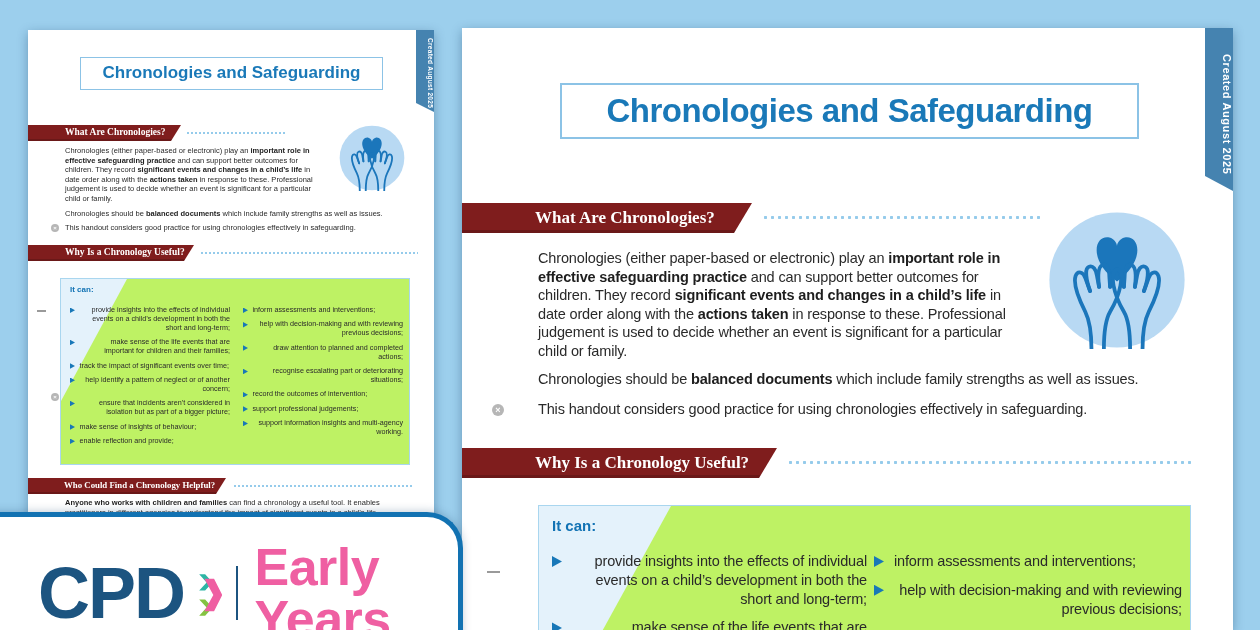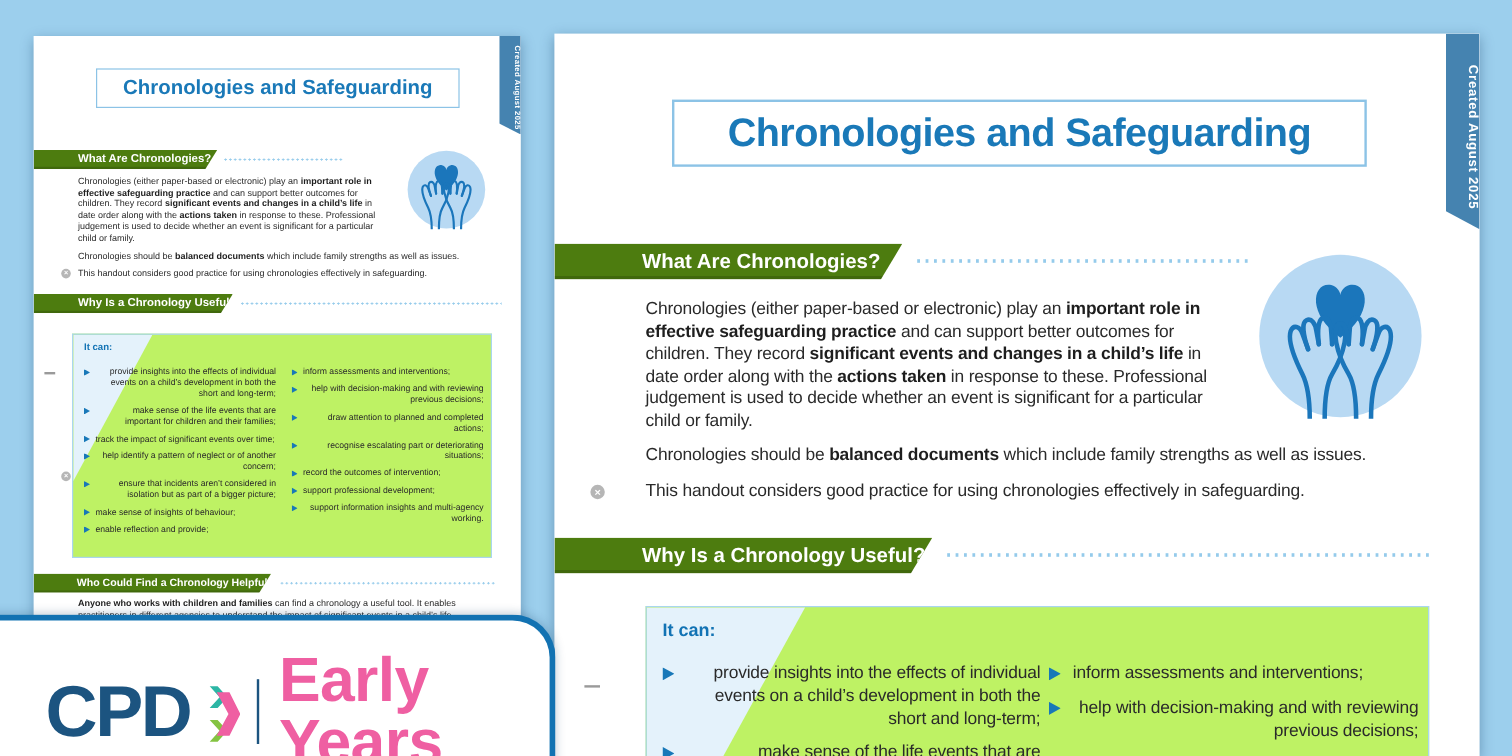--- a/index.html
+++ b/index.html
@@ -27,23 +27,23 @@
   
   .title-box{
     position:absolute;border:2px solid #8cc3e6;color:#1a79b8;font-weight:bold;
     text-align:center;box-sizing:border-box;
   }
   .pg-l .title-box{left:98px;top:55px;width:579px;height:56px;font-size:33px;line-height:52px;letter-spacing:-.5px;}
   .pg-s .title-box{left:52px;top:27px;width:303px;height:33px;font-size:17px;line-height:30px;border-width:1.5px;}
 
   
   .banner{
-    position:absolute;left:0;background:#4d7c0f;color:#fff;font-weight:bold;
+    position:absolute;left:0;background:#7f1d1d;color:#fff;font-weight:bold;
     box-shadow:inset 0 -3px 0 rgba(0,0,0,.16);
-    box-sizing:border-box;white-space:nowrap;
+    box-sizing:border-box;white-space:nowrap;font-family:Liberation Serif, serif;
   }
   .pg-l .banner{height:30px;line-height:29px;font-size:17px;padding-left:73px;
     clip-path:polygon(0 0,100% 0,calc(100% - 18px) 100%,0 100%);}
   .pg-s .banner{height:16px;line-height:15px;font-size:9.5px;padding-left:37px;
     clip-path:polygon(0 0,100% 0,calc(100% - 10px) 100%,0 100%);box-shadow:inset 0 -2px 0 rgba(0,0,0,.16);}
   .pg-l .b-what{top:175px;width:290px;}
   .pg-l .b-why{top:420px;width:315px;}
   .pg-s .b-what{top:95px;width:153px;}
   .pg-s .b-why{top:215px;width:166px;}
   .pg-s .b-who{top:448px;width:198px;font-size:8.8px;padding-left:36px;}
@@ -112,21 +112,21 @@
   .pg-s .col1{left:9px;width:160px;}
   .pg-s .col2{left:182px;width:160px;}
 
   
   .footer-card{
     position:absolute;left:-8px;top:512px;width:466px;height:130px;background:#fff;
     border:5px solid #1272b2;border-left:0;border-bottom:0;border-top-right-radius:36px;
     z-index:5;box-shadow:0 -1px 8px rgba(20,60,100,.25);
   }
   .logo-row{display:flex;align-items:center;padding:24px 0 0 46px;}
-  .logo-cpd{font-size:60px;font-weight:bold;color:#1c5480;letter-spacing:-2px;line-height:1;}
+  .logo-cpd{font-size:72px;font-weight:bold;color:#1c5480;letter-spacing:-2px;line-height:1;}
   .logo-chevrons{margin:4px 0 0 10px;width:38px;height:56px;}
   .logo-divider{width:3px;height:54px;background:#1c5480;margin:0 16px 0 14px;}
   .logo-division{font-size:52px;font-weight:bold;color:#ef5fa2;letter-spacing:-.5px;line-height:1;}
 </style>
 </head>
 <body>
 
 <div class="page pg-s">
   <div class="ribbon">
     <span>Created August 2025</span>
@@ -215,21 +215,21 @@
         <li>
           <span class="arrow"></span>
           <span>recognise escalating part or deteriorating situations;</span>
         </li>
         <li>
           <span class="arrow"></span>
           <span>record the outcomes of intervention;</span>
         </li>
         <li>
           <span class="arrow"></span>
-          <span>support professional development;</span>
+          <span>support professional judgements;</span>
         </li>
         <li>
           <span class="arrow"></span>
           <span>support information insights and multi-agency working.</span>
         </li>
       </ul>
   </div>
   <span class="mark-x m2">×</span>
 
   <div class="banner b-who">Who Could Find a Chronology Helpful?</div>

